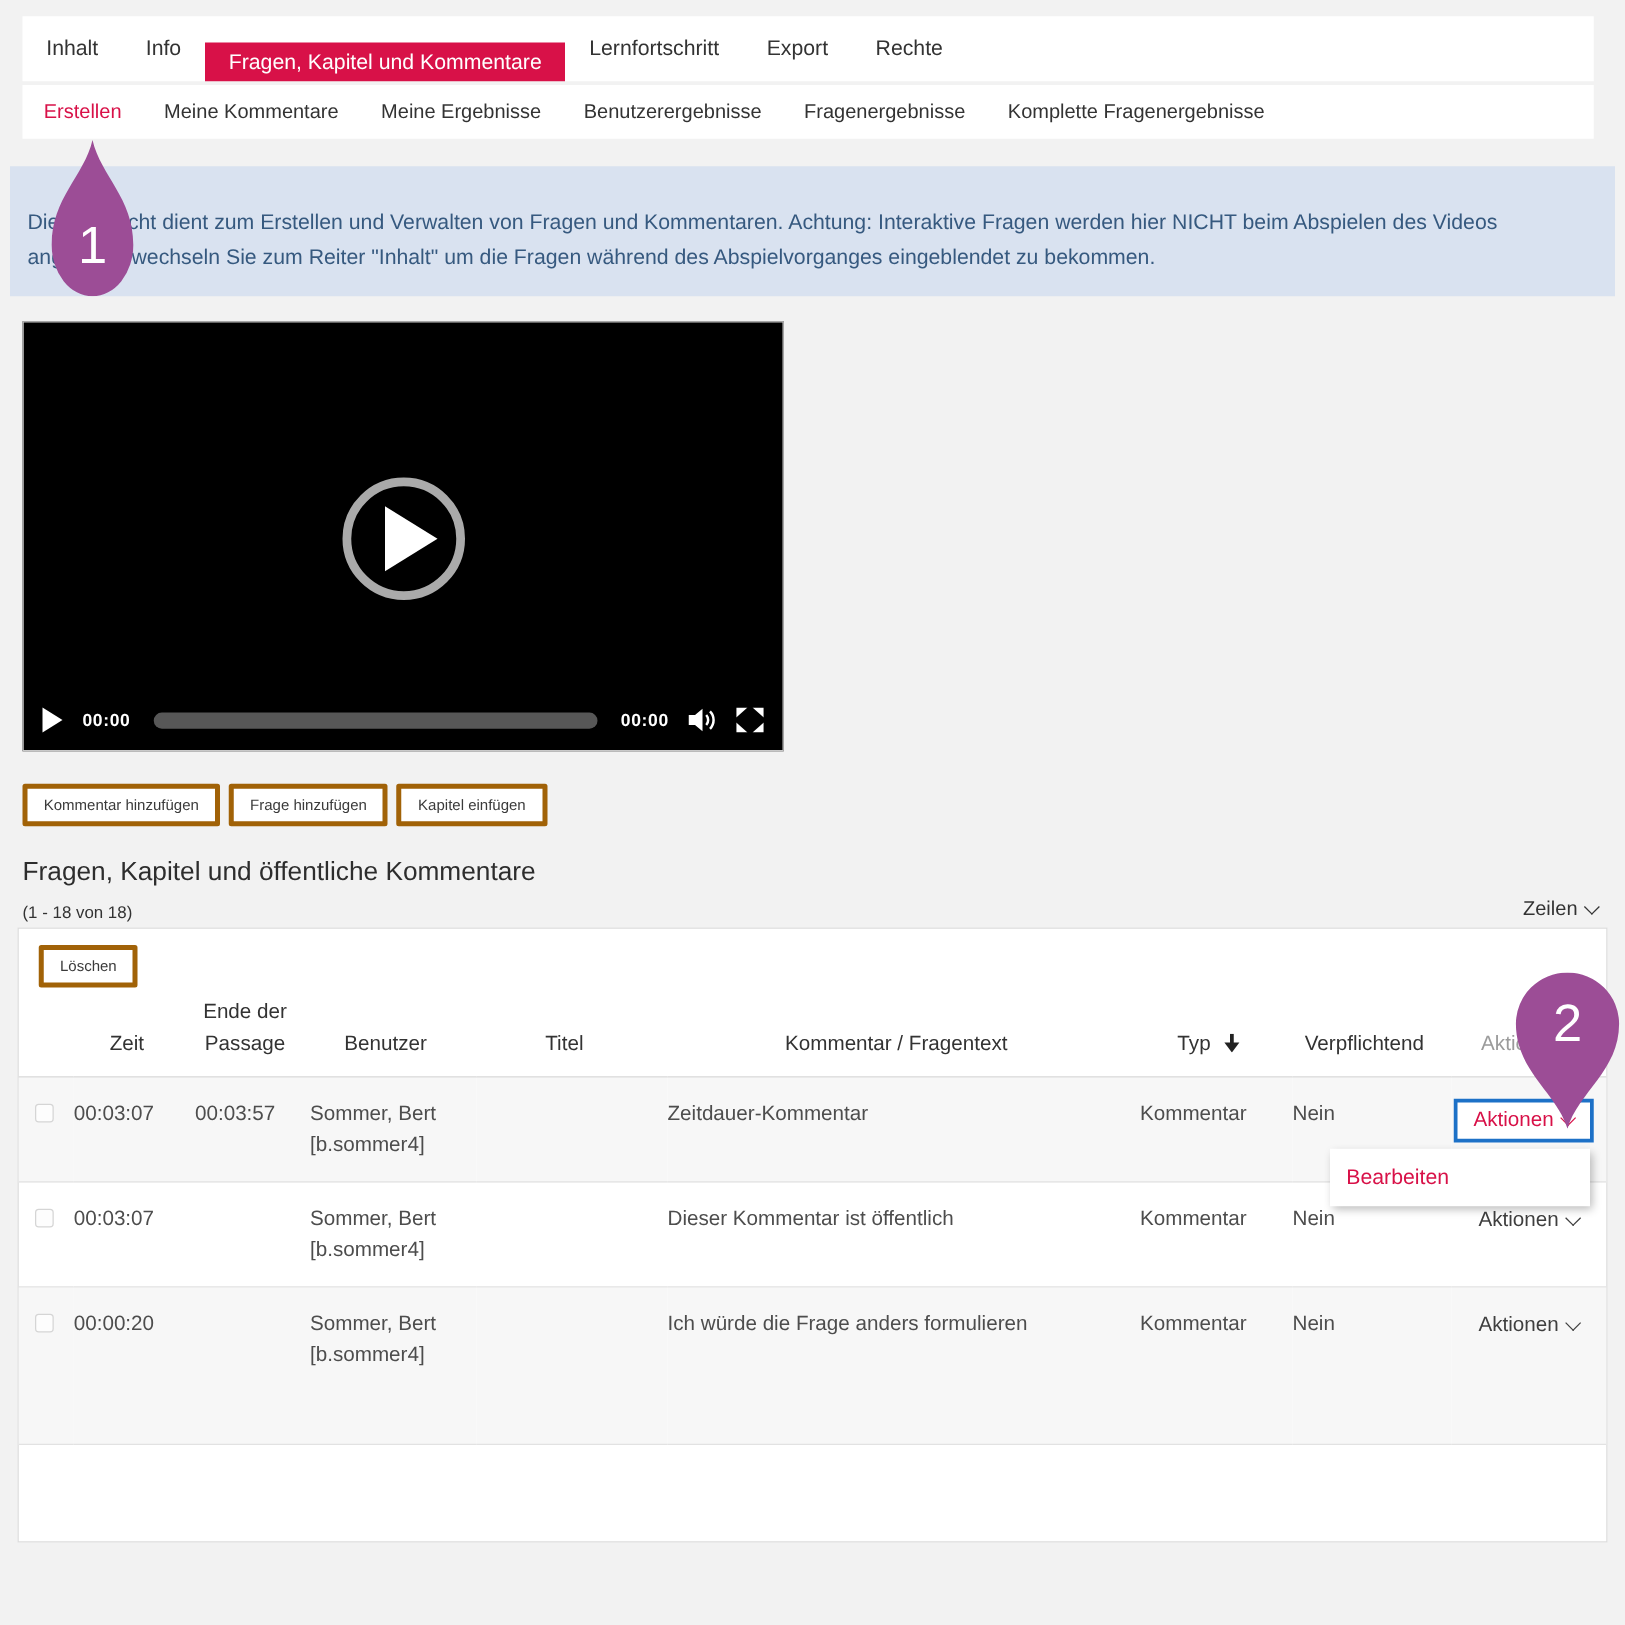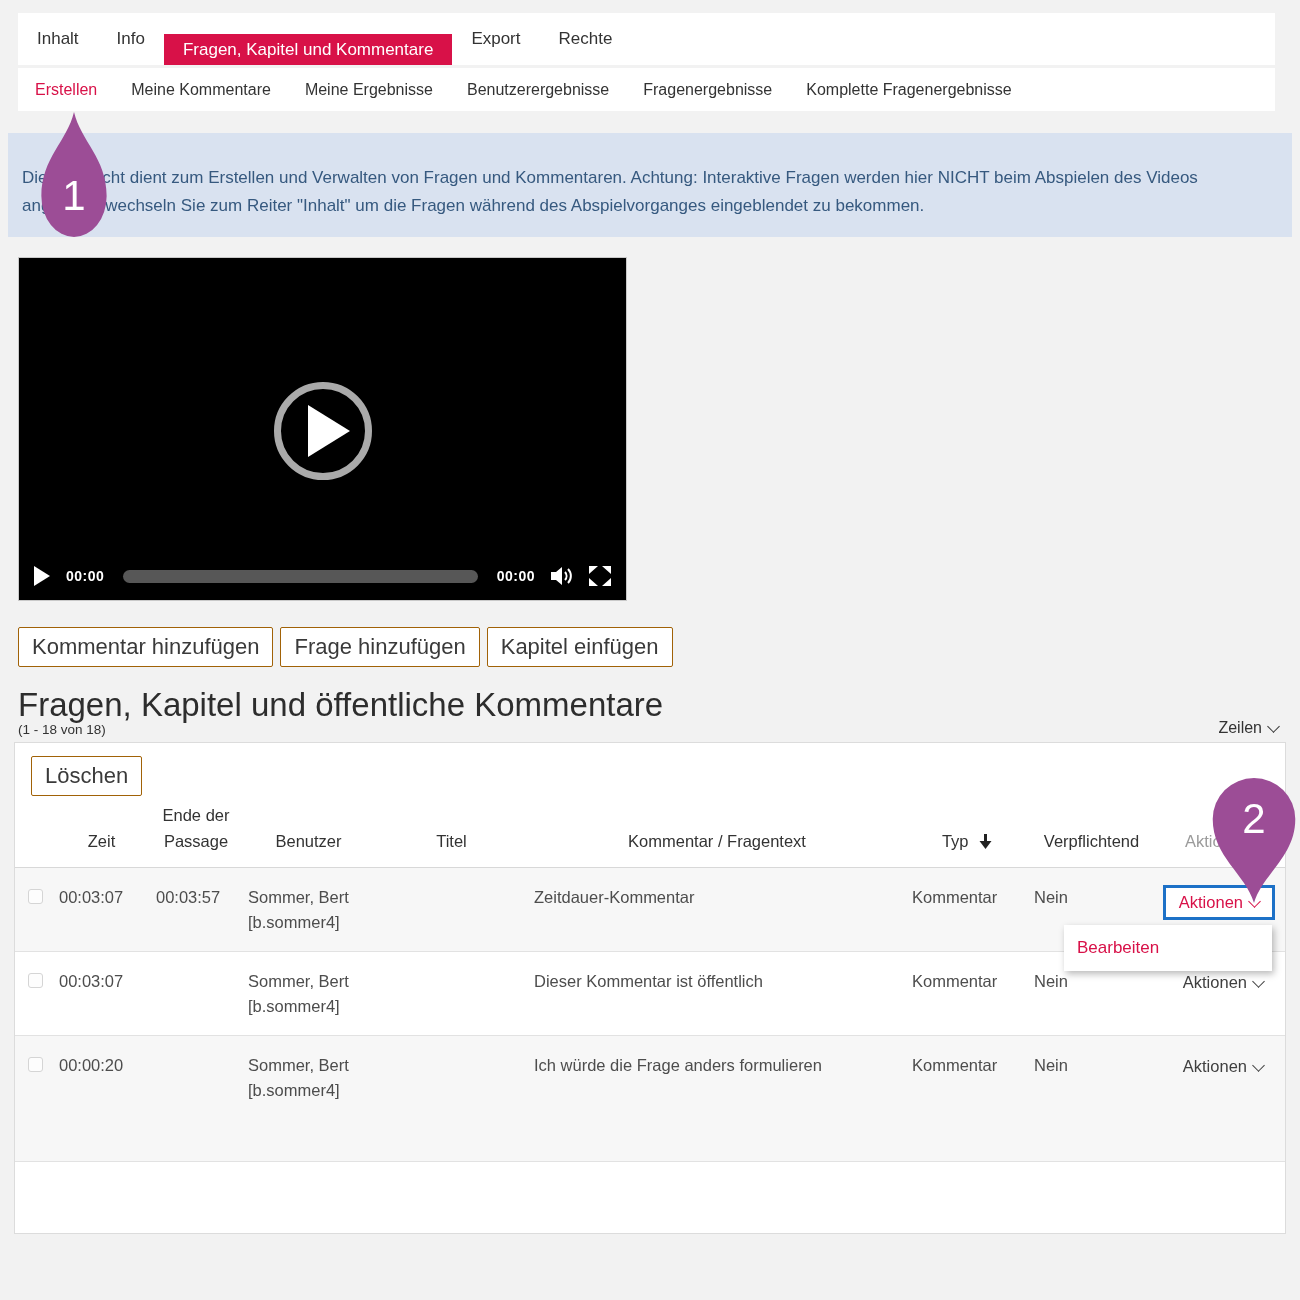--- a/index.html
+++ b/index.html
@@ -70,25 +70,25 @@
     position:absolute;left:0;right:0;bottom:0;height:48px;
     display:flex;align-items:center;padding:0 15px;
   }
   .ctrl-play{width:0;height:0;border-left:16px solid #fff;border-top:10px solid transparent;border-bottom:10px solid transparent;margin-right:16px;cursor:pointer;}
   .ctrl-time{color:#fff;font-size:14px;font-weight:bold;letter-spacing:.5px;}
   .ctrl-track{flex:1;height:13px;background:#575757;border-radius:7px;margin:0 19px;cursor:pointer;}
   .ctrl-icon{margin-left:15px;cursor:pointer;display:flex;align-items:center;}
   
   .btnrow{position:absolute;left:18px;top:627px;display:flex;gap:7px;}
   .btn{
-    background:#fff;border:1px solid #a16207;border-radius:2px;
-    font-family:inherit;font-size:22px;color:#3a3a3a;padding:6px 13px;cursor:pointer;
-  }
-  
-  .sec-title{position:absolute;left:18px;top:686px;font-size:33px;font-weight:normal;color:#2d2d2d;}
+    background:#fff;border:4px solid #a16207;border-radius:2px;
+    font-family:inherit;font-size:12px;color:#3a3a3a;padding:6px 13px;cursor:pointer;
+  }
+  
+  .sec-title{position:absolute;left:18px;top:686px;font-size:21px;font-weight:normal;color:#2d2d2d;}
   .sec-meta{position:absolute;left:18px;top:722px;font-size:13.5px;color:#333;}
   .rows-select{position:absolute;right:22px;top:719px;font-size:16px;color:#333;cursor:pointer;}
   
   .chev{
     display:inline-block;width:9px;height:9px;
     border-right:1.6px solid currentColor;border-bottom:1.6px solid currentColor;
     transform:rotate(45deg);margin-left:7px;vertical-align:2px;
   }
   
   .tablebox{
@@ -131,20 +131,21 @@
   }
   .menu-item{color:var(--red);font-size:17px;padding:10px 14px 11px 13px;cursor:pointer;}
 </style>
 </head>
 <body>
 
 <nav class="tabbar">
   <div class="tab">Inhalt</div>
   <div class="tab">Info</div>
   <div class="tab active">Fragen, Kapitel und Kommentare</div>
+  <div class="tab">Lernfortschritt</div>
   <div class="tab">Export</div>
   <div class="tab">Rechte</div>
 </nav>
 
 <nav class="subtabbar">
   <div class="subtab active">Erstellen</div>
   <div class="subtab">Meine Kommentare</div>
   <div class="subtab">Meine Ergebnisse</div>
   <div class="subtab">Benutzerergebnisse</div>
   <div class="subtab">Fragenergebnisse</div>

